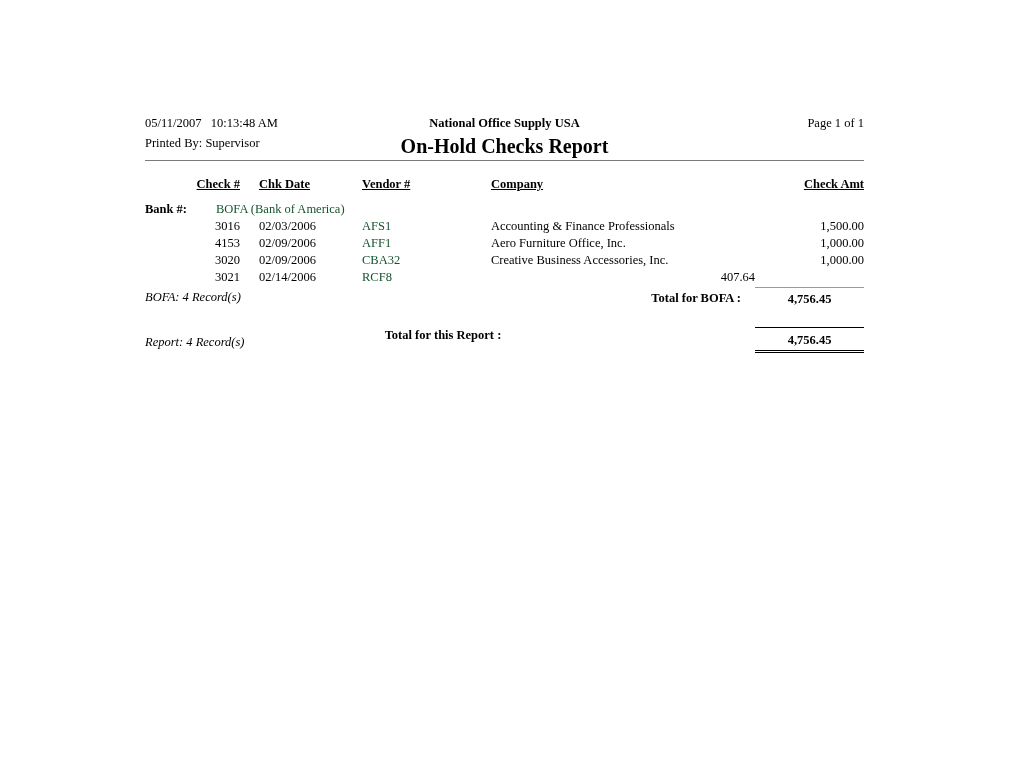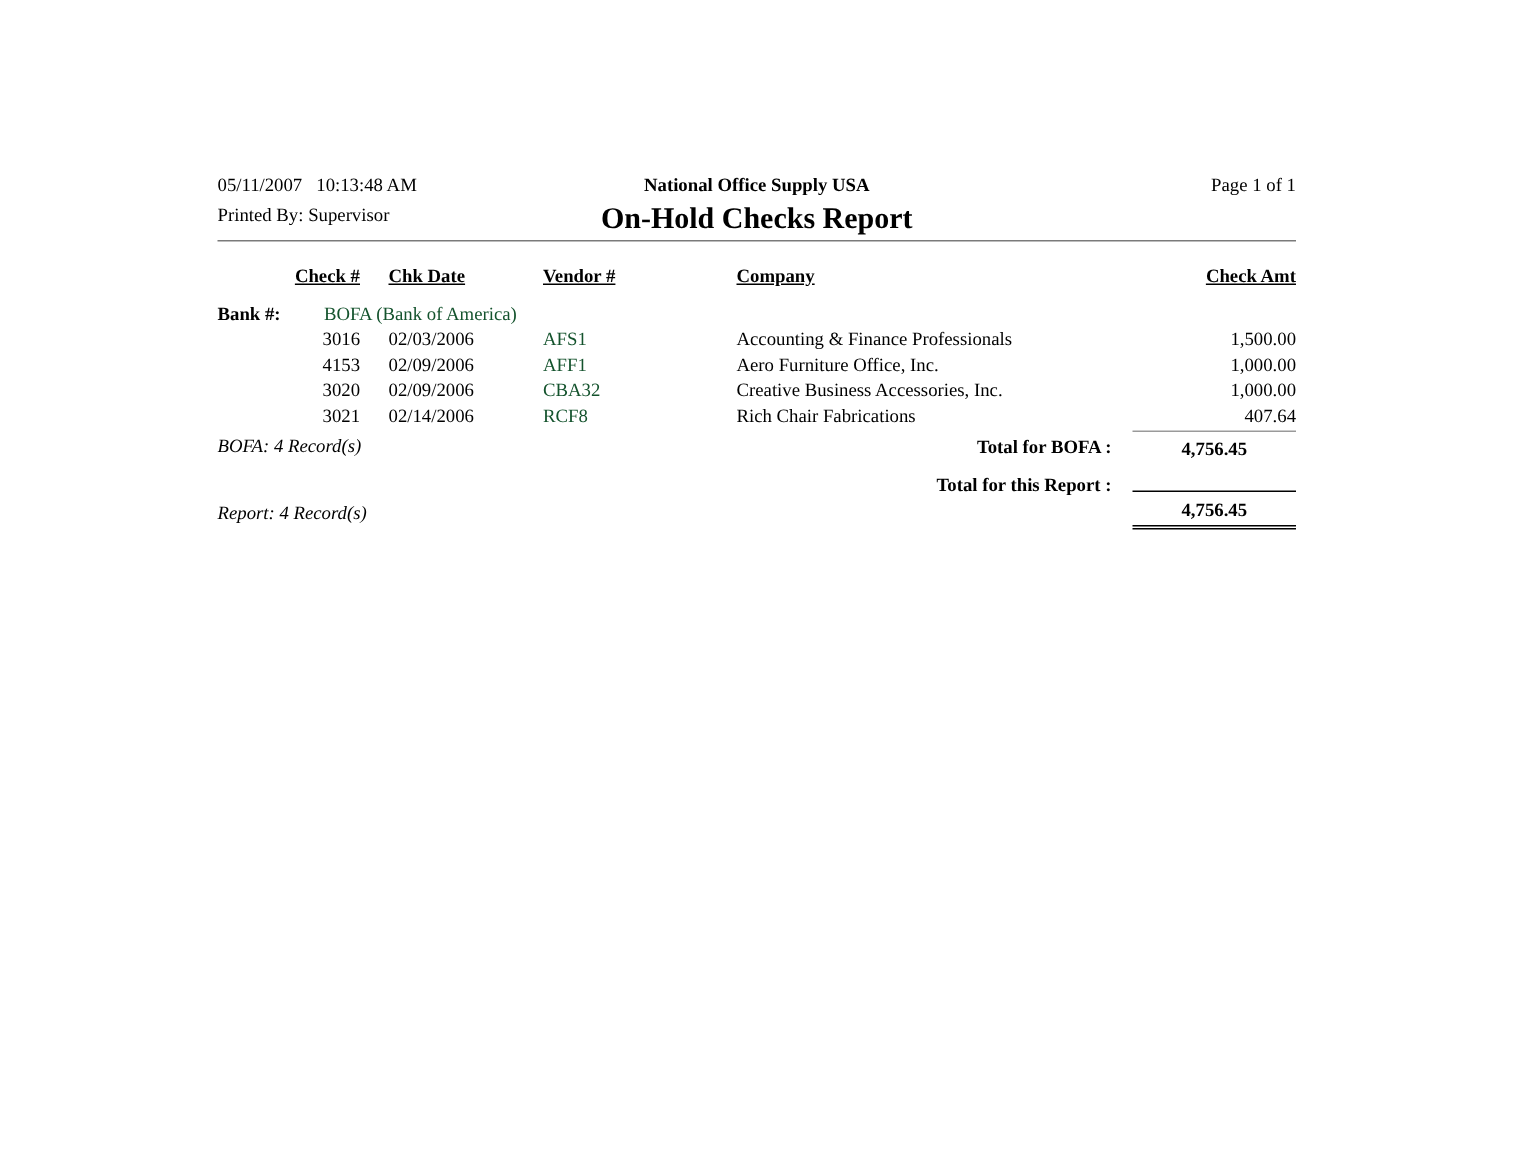--- a/index.html
+++ b/index.html
@@ -98,25 +98,24 @@
     <div class="c1">3020</div>
     <div>02/09/2006</div>
     <div class="blue">CBA32</div>
     <div>Creative Business Accessories, Inc.</div>
     <div class="c5">1,000.00</div>
   </div>
   <div class="grid-row" style="top:270px;">
     <div class="c1">3021</div>
     <div>02/14/2006</div>
     <div class="blue">RCF8</div>
-    <div>Rich Chair Fabrications</div>
     <div class="c5">407.64</div>
   </div>
 
   <div class="abs italic" style="top:290px; left:0;">BOFA: 4 Record(s)</div>
   <div class="summary-label" style="top:291px;">Total for BOFA :</div>
   <div class="amount-box bank-total-box">4,756.45</div>
 
   <div class="abs italic" style="top:335px; left:0;">Report: 4 Record(s)</div>
-  <div class="summary-label" style="top:316px;">Total for this Report :</div>
+  <div class="summary-label" style="top:328px;text-align:center;">Total for this Report :</div>
   <div class="amount-box report-total-box">4,756.45</div>
 
 </div>
 
 </body></html>

